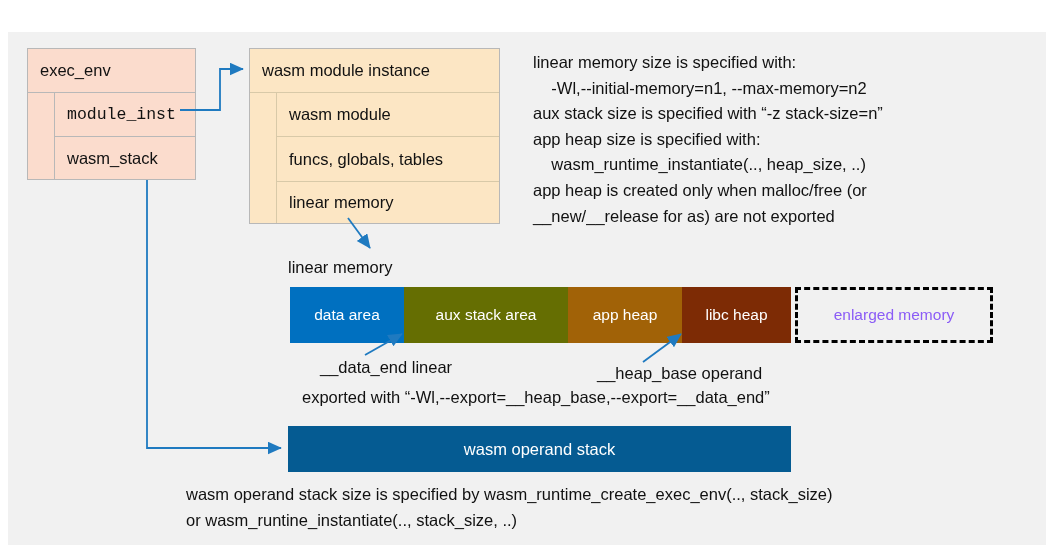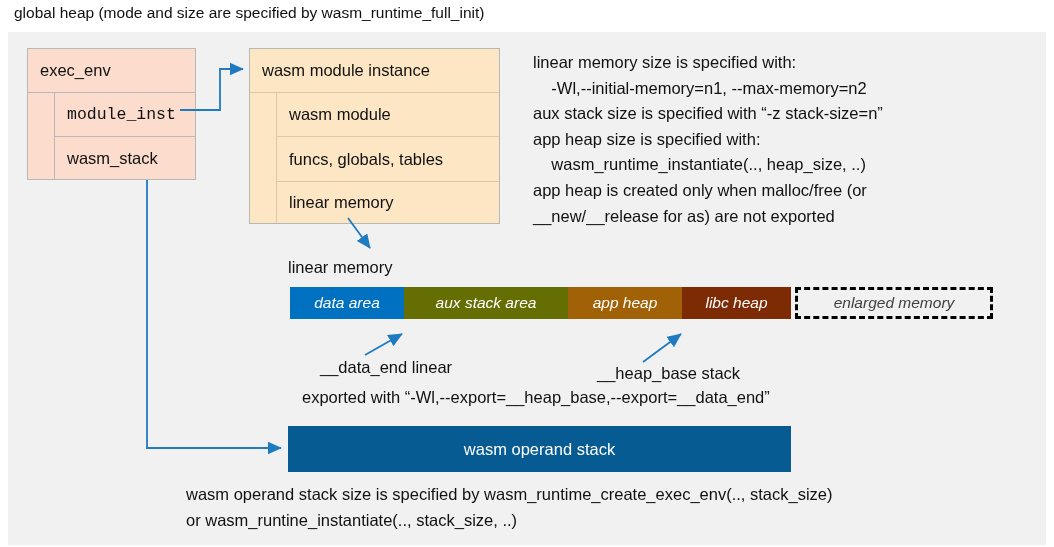--- a/index.html
+++ b/index.html
@@ -50,28 +50,28 @@
   .notes{
     position:absolute;left:533px;top:50px;width:510px;
     font-size:16.5px;line-height:25.6px;color:#111;white-space:pre;
   }
 
   
   .linmem-label{
     position:absolute;left:288px;top:258px;
     font-size:16.5px;color:#111;
   }
-  .membar{position:absolute;left:290px;top:287px;height:32px;display:flex;font-style:italic;}
+  .membar{position:absolute;left:290px;top:287px;height:56px;display:flex;}
   .seg{
     display:flex;align-items:center;justify-content:center;
     color:#ffffff;font-size:15.5px;white-space:nowrap;
     box-sizing:border-box;
   }
   .seg.dashed{
-    background:#f1f1f1;color:#404040;
+    background:#f1f1f1;color:#8b5cf6;
     border:3px dashed #000000;margin-left:4px;
   }
 
   
   #operand-stack{
     position:absolute;left:288px;top:426px;width:503px;height:46px;
     background:#055b92;
     display:flex;align-items:center;justify-content:center;
     color:#ffffff;font-size:16.5px;
   }
@@ -86,21 +86,20 @@
     font-size:16.5px;line-height:26px;color:#111;white-space:pre;
   }
 
   svg.overlay{position:absolute;left:0;top:0;width:1054px;height:547px;pointer-events:none;}
 </style>
 </head>
 <body>
 
 <div id="root">
 
-  <div class="title">global heap (mode and size are specified by wasm_runtime_full_init)</div>
 
   <div class="canvas" style="background: rgb(241, 241, 241);"></div>
 
   <div class="box peach" id="exec-env">
     <div class="row" id="exec-env-header">
       <span>exec_env</span>
     </div>
     <div id="exec-env-gutter" class="row"></div>
     <div class="row" id="row-module-inst">
       <span>module_inst</span>
@@ -147,21 +146,21 @@
       </div>
       <div class="seg" style="width: 109px; background: rgb(125, 43, 5);">
         <span>libc heap</span>
       </div>
       <div class="seg dashed" style="width: 198px;">
         <span>enlarged memory</span>
       </div>
     </div>
 
   <div class="cap" id="cap-data-end">__data_end linear</div>
-  <div class="cap" id="cap-heap-base">__heap_base stack</div>
+  <div class="cap" id="cap-heap-base">__heap_base operand</div>
   <div class="cap" id="cap-exported">exported with “-Wl,--export=__heap_base,--export=__data_end”</div>
 
   <div id="operand-stack" style="background: rgb(5, 91, 146);">
     <span>wasm operand stack</span>
   </div>
 
   <div class="foot">wasm operand stack size is specified by wasm_runtime_create_exec_env(.., stack_size)
 or wasm_runtine_instantiate(.., stack_size, ..)</div>
 
   <svg class="overlay" viewBox="0 0 1054 547">

